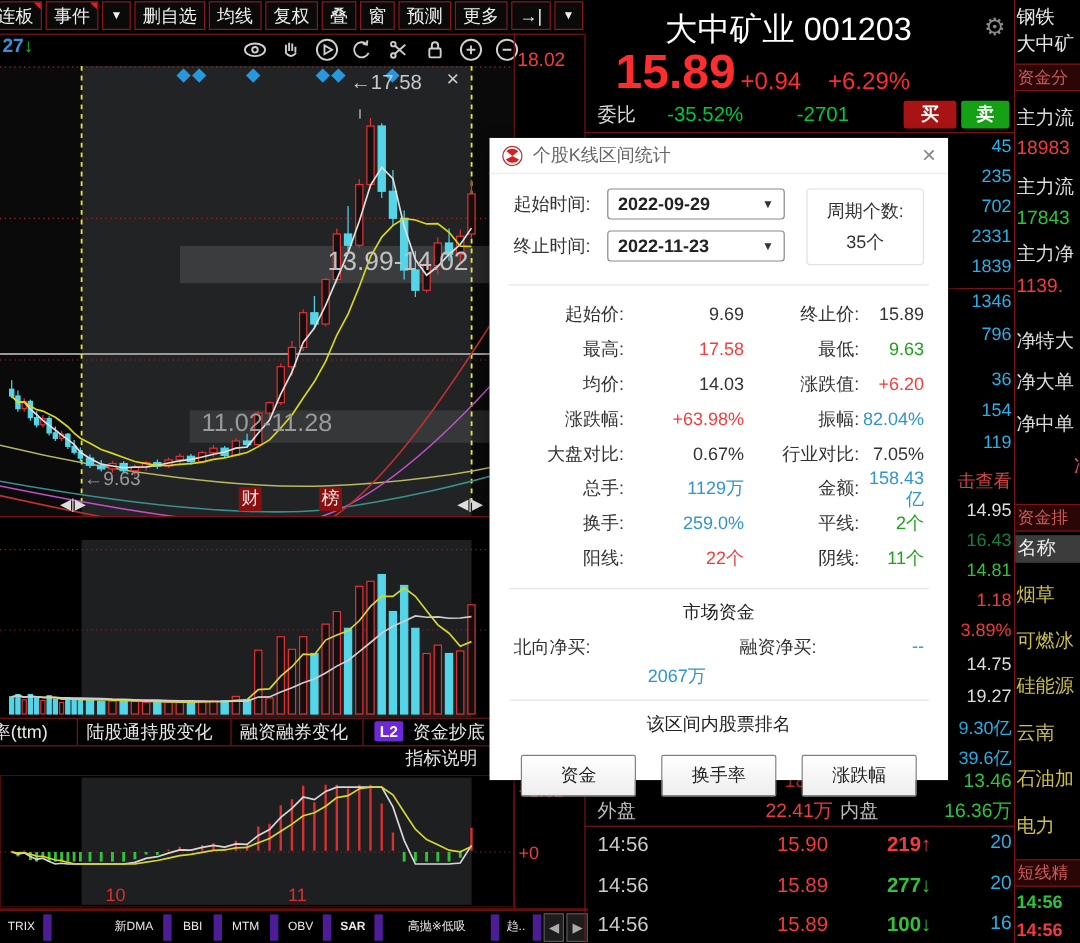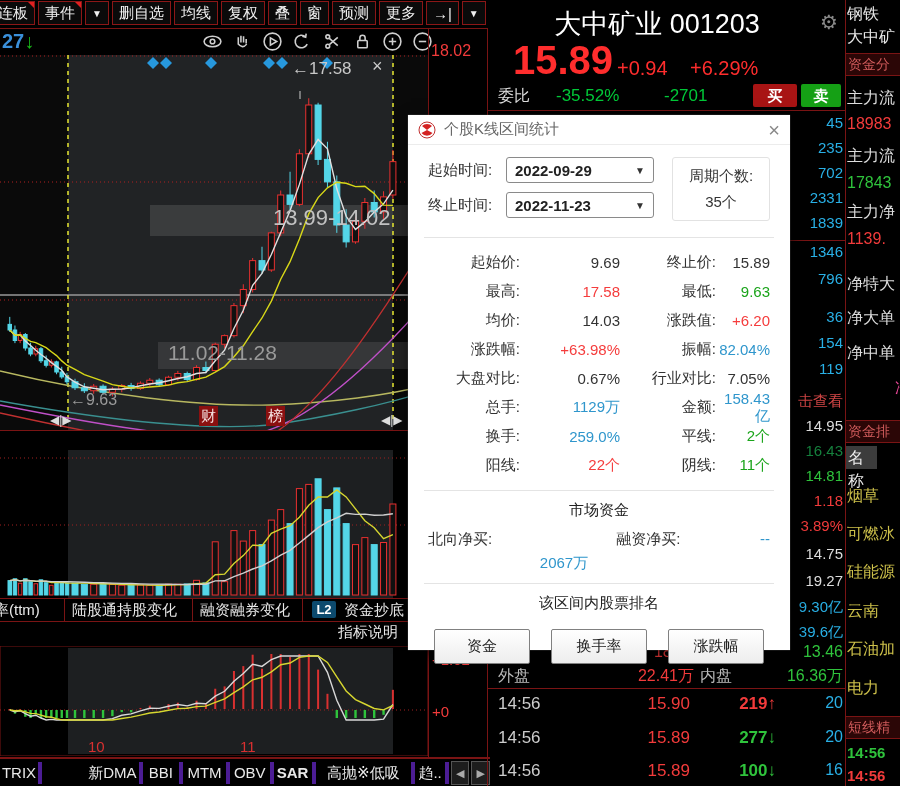--- a/index.html
+++ b/index.html
@@ -7,21 +7,21 @@
         font-family:"Liberation Sans","DejaVu Sans",sans-serif;}
   .abs{position:absolute;white-space:nowrap;}
   .vline{position:absolute;width:1px;background:#7a1414;}
   .hline{position:absolute;height:1px;background:#7a1414;}
   
   #menubar{position:absolute;left:0;top:0;width:497px;height:28px;display:flex;gap:3px;padding:1px 0 0 1px;box-sizing:border-box;}
   .menu-btn{position:relative;background:#0a0a0a;border:1px solid #8b1717;color:#f0f0f0;font-size:15px;
             display:flex;align-items:center;justify-content:center;padding:0 6px;height:24px;box-sizing:border-box;}
   .notch{position:absolute;top:0;right:0;width:0;height:0;border-left:6px solid transparent;border-top:6px solid #e02020;}
   
-  #tb-left{position:absolute;left:2px;top:30px;font-size:20px;font-weight:bold;}
+  #tb-left{position:absolute;left:2px;top:30px;font-size:16px;font-weight:bold;}
   #tb-icons{position:absolute;left:202px;top:31px;display:flex;gap:9px;}
   .tb-icon{width:21px;height:21px;display:block;}
   
   #dialog{position:absolute;left:408px;top:115px;width:382px;height:535px;background:#fff;z-index:50;
           box-shadow:0 0 1px #777,3px 4px 14px rgba(0,0,0,.65);color:#333;}
   #dlg-title{height:29px;display:flex;align-items:center;padding:0 10px;color:#666;font-size:15px;border-bottom:1px solid #ececec;}
   #dlg-close{margin-left:auto;color:#888;font-size:20px;line-height:20px;cursor:default;}
   #dlg-body{padding:12px 20px 0 20px;}
   #time-wrap{display:flex;align-items:flex-start;}
   .time-row{display:flex;align-items:center;margin-bottom:9px;}
@@ -44,21 +44,21 @@
   .rank-btn{width:94px;height:33px;border:1px solid #808080;border-radius:2px;background:linear-gradient(#ffffff,#ededed);
             font-size:15px;color:#222;display:flex;align-items:center;justify-content:center;}
   
   #sidebar{position:absolute;left:846px;top:0;width:54px;height:786px;}
   .sb-head{position:absolute;left:0;width:54px;height:21px;background:#2b0606;color:#cf5b5b;font-size:14px;
            line-height:21px;padding-left:2px;border-top:1px solid #7a1414;border-bottom:1px solid #7a1414;}
   
   #mid-tabs{position:absolute;left:0;top:598px;width:487px;height:22px;border-top:1px solid #7a1414;border-bottom:1px solid #7a1414;box-sizing:content-box;}
   .mtab{position:absolute;top:2px;font-size:15px;color:#e8e8e8;}
   #bottom-tabs{position:absolute;left:0;top:758px;width:490px;height:28px;display:flex;align-items:center;border-top:1px solid #7a1414;}
-  .btab{font-size:15px;color:#e8e8e8;text-align:center;border-right:4px solid #4c1d95;height:22px;line-height:22px;}
+  .btab{font-size:10px;color:#e8e8e8;text-align:center;border-right:7px solid #4c1d95;height:22px;line-height:22px;}
   .arrow-btn{width:20px;height:22px;background:#1d1d1d;border:1px solid #555;color:#aaa;font-size:11px;
              display:flex;align-items:center;justify-content:center;margin-left:2px;}
 </style>
 </head>
 <body>
 
 <div id="root">
 
   <div id="menubar">
       <div class="menu-btn" style="margin-left: -10px;">连板<span class="notch"></span></div>
@@ -315,21 +315,21 @@
       <polyline points="9.75,148.6 14.95,147.7 20.15,148.9 25.35,148.3 30.55,148.6 35.75,149.1 40.95,148.9 46.15,149.2 51.35,149.6 56.550000000000004,149.6 61.75,149.7 66.95,149.8 75,149.9 84.35,150.2 93.7,150.6 103.05,150.7 112.4,151.1 121.75,151.4 131.1,151.5 140.45,151.9 149.8,152.1 159.14999999999998,152.1 168.5,152.3 177.85,152.4 187.2,152.5 196.55,152.3 205.9,152.2 215.25,148.9 224.6,148.8 233.95,144.6 243.29999999999998,141.2 252.65,137.0 262,133.9 271.35,128.9 280.7,123.1 290.04999999999995,118.4 299.4,111.0 308.75,103.4 318.1,95.6 327.45,89.9 336.8,85.8 346.15,81.3 355.5,82.4 364.84999999999997,82.1 374.2,83.2 383.55,83.0 392.9,81.8" stroke="#cfcfcf" fill="none" stroke-width="1.4"></polyline>
     </svg>
 
   <div id="mid-tabs">
       <div class="mtab" style="left: -6px;">率(ttm)</div>
       <div class="mtab" style="left: 72px;">陆股通持股变化</div>
       <div class="mtab" style="left: 200px;">融资融券变化</div>
       <div style="position: absolute; left: 64px; top: 0px; width: 1px; height: 22px; background: rgb(122, 20, 20);"></div>
       <div style="position: absolute; left: 192px; top: 0px; width: 1px; height: 22px; background: rgb(122, 20, 20);"></div>
       <div style="position: absolute; left: 302px; top: 0px; width: 1px; height: 22px; background: rgb(122, 20, 20);"></div>
-      <div style="position: absolute; left: 312px; top: 2px; width: 24px; height: 17px; background: #0c4a6e; color: rgb(255, 255, 255); font-size: 13px; font-weight: bold; text-align: center; line-height: 17px; border-radius: 2px;">L2</div>
+      <div style="position: absolute; left: 312px; top: 2px; width: 24px; height: 17px; background: #6d28d9; color: rgb(255, 255, 255); font-size: 13px; font-weight: bold; text-align: center; line-height: 17px; border-radius: 2px;">L2</div>
       <div class="mtab" style="left: 344px;">资金抄底</div>
     </div>
   <div class="abs" style="left:338px;top:623px;font-size:15px;color:#e8e8e8;">指标说明</div>
 
   <svg id="ind-svg" class="abs" style="left:0;top:646px;" width="428" height="110">
       <rect x="68" y="2" width="325" height="106" fill="#1d1f21"></rect>
       <rect x="0" y="0" width="428" height="110" fill="none" stroke="#7a1414"></rect>
       <line x1="0" y1="64" x2="428" y2="64" stroke="#a02020" stroke-dasharray="1,3"></line>
       <line x1="9.75" y1="64" x2="9.75" y2="63" stroke="#d93030" stroke-width="2"></line>
       <rect x="13.75" y="64" width="2.4" height="3.640000000000015" fill="#2fc33c"></rect>
@@ -438,21 +438,21 @@
       <div class="abs" style="left: 1px; top: 115px; font-size: 16px; color: rgb(242, 59, 59);">18983</div>
       <div class="abs" style="left: 1px; top: 146px; font-size: 16px; color: rgb(221, 221, 221);">主力流</div>
       <div class="abs" style="left: 1px; top: 174px; font-size: 16px; color: rgb(47, 195, 60);">17843</div>
       <div class="abs" style="left: 1px; top: 202px; font-size: 16px; color: rgb(221, 221, 221);">主力净</div>
       <div class="abs" style="left: 1px; top: 230px; font-size: 16px; color: rgb(242, 59, 59);">1139.</div>
       <div class="abs" style="left: 1px; top: 274px; font-size: 16px; color: rgb(221, 221, 221);">净特大</div>
       <div class="abs" style="left: 1px; top: 308px; font-size: 16px; color: rgb(221, 221, 221);">净大单</div>
       <div class="abs" style="left: 1px; top: 343px; font-size: 16px; color: rgb(221, 221, 221);">净中单</div>
       <div class="abs" style="left: 1px; top: 378px; font-size: 16px; color: #ec4899; padding-left: 48px;">净小单</div>
       <div class="sb-head" style="top: 420px;">资金排</div>
-      <div style="position: absolute; left: 0px; top: 446px; width: 31px; height: 23px; background: rgb(60, 60, 60); color: rgb(238, 238, 238); font-size: 16px; line-height: 23px; padding-left: 2px; box-sizing: border-box;">名称</div>
+      <div style="position: absolute; left: 0px; top: 446px; width: 54px; height: 23px; background: rgb(60, 60, 60); color: rgb(238, 238, 238); font-size: 16px; line-height: 23px; padding-left: 2px; box-sizing: border-box;">名称</div>
       <div class="abs" style="left: 1px; top: 486px; font-size: 16px; color: rgb(205, 192, 74);">烟草</div>
       <div class="abs" style="left: 1px; top: 524px; font-size: 16px; color: rgb(205, 192, 74);">可燃冰</div>
       <div class="abs" style="left: 1px; top: 562px; font-size: 16px; color: rgb(205, 192, 74);">硅能源</div>
       <div class="abs" style="left: 1px; top: 601px; font-size: 16px; color: rgb(205, 192, 74);">云南</div>
       <div class="abs" style="left: 1px; top: 639px; font-size: 16px; color: rgb(205, 192, 74);">石油加</div>
       <div class="abs" style="left: 1px; top: 678px; font-size: 16px; color: rgb(205, 192, 74);">电力</div>
       <div class="sb-head" style="top: 716px;">短线精</div>
       <div class="abs" style="left: 1px; top: 744px; font-size: 15px; color: rgb(47, 195, 60); font-weight: bold;">14:56</div>
       <div class="abs" style="left: 1px; top: 767px; font-size: 15px; color: rgb(242, 59, 59); font-weight: bold;">14:56</div>
     </div>

